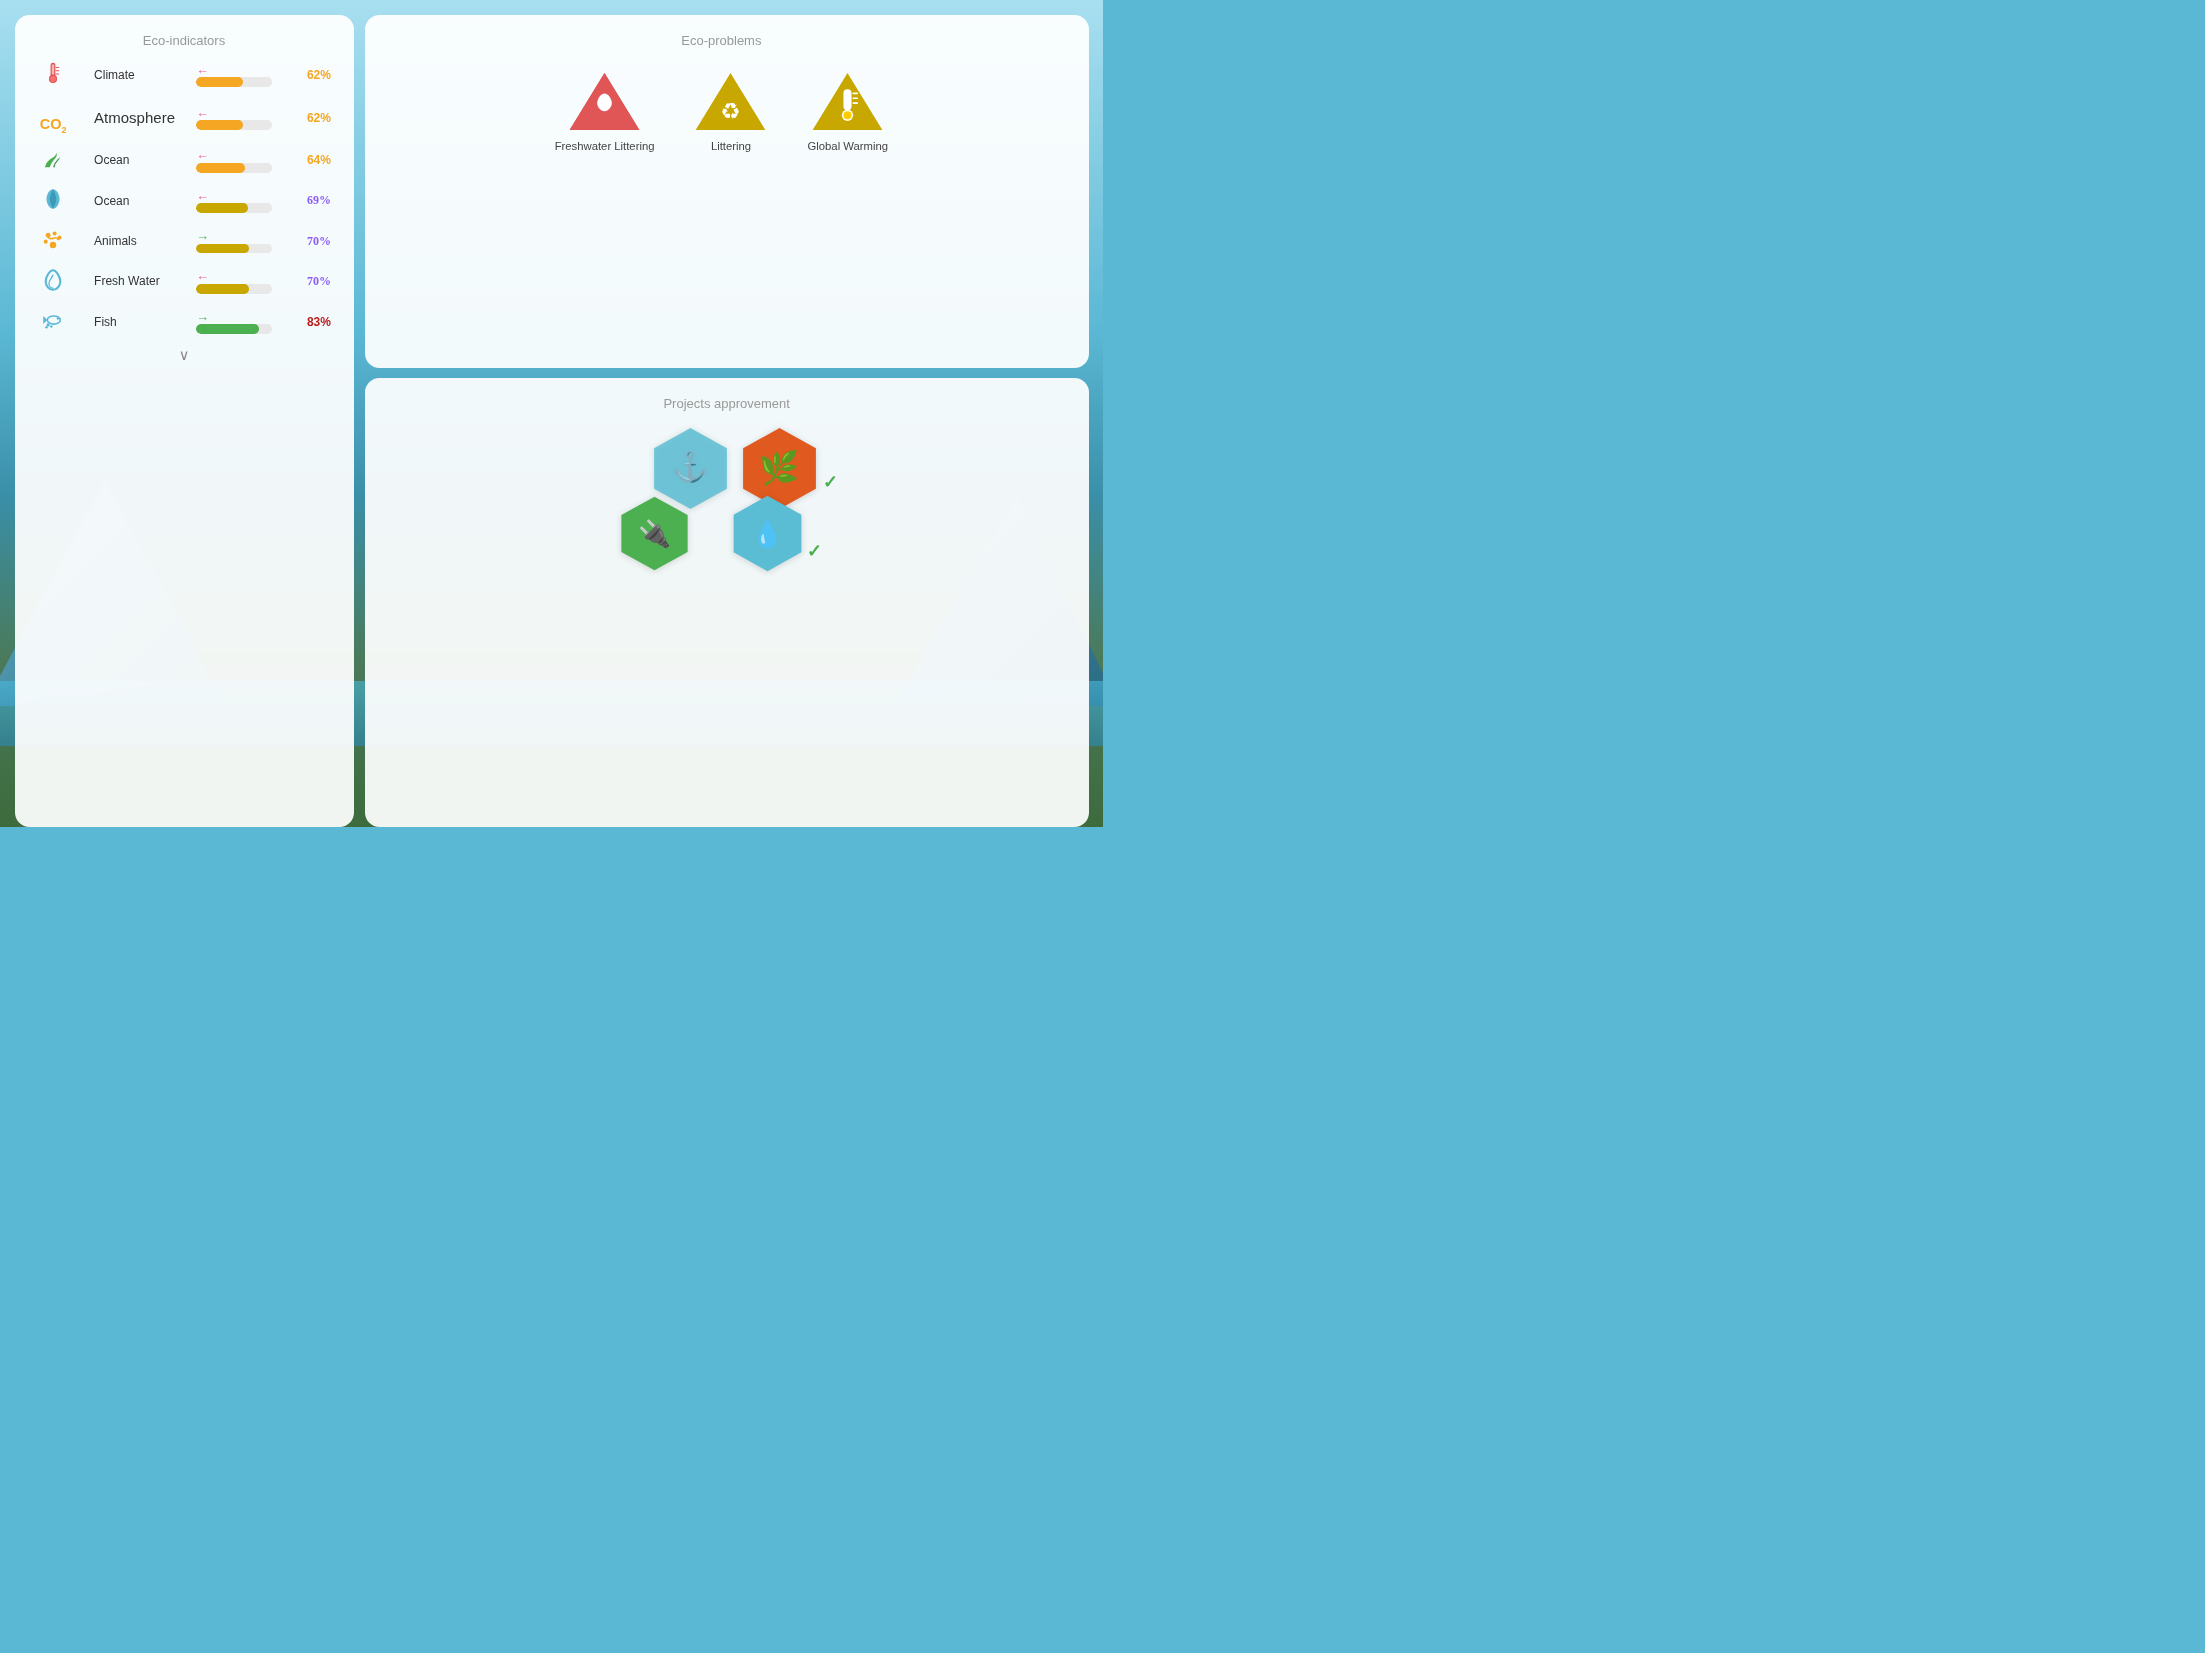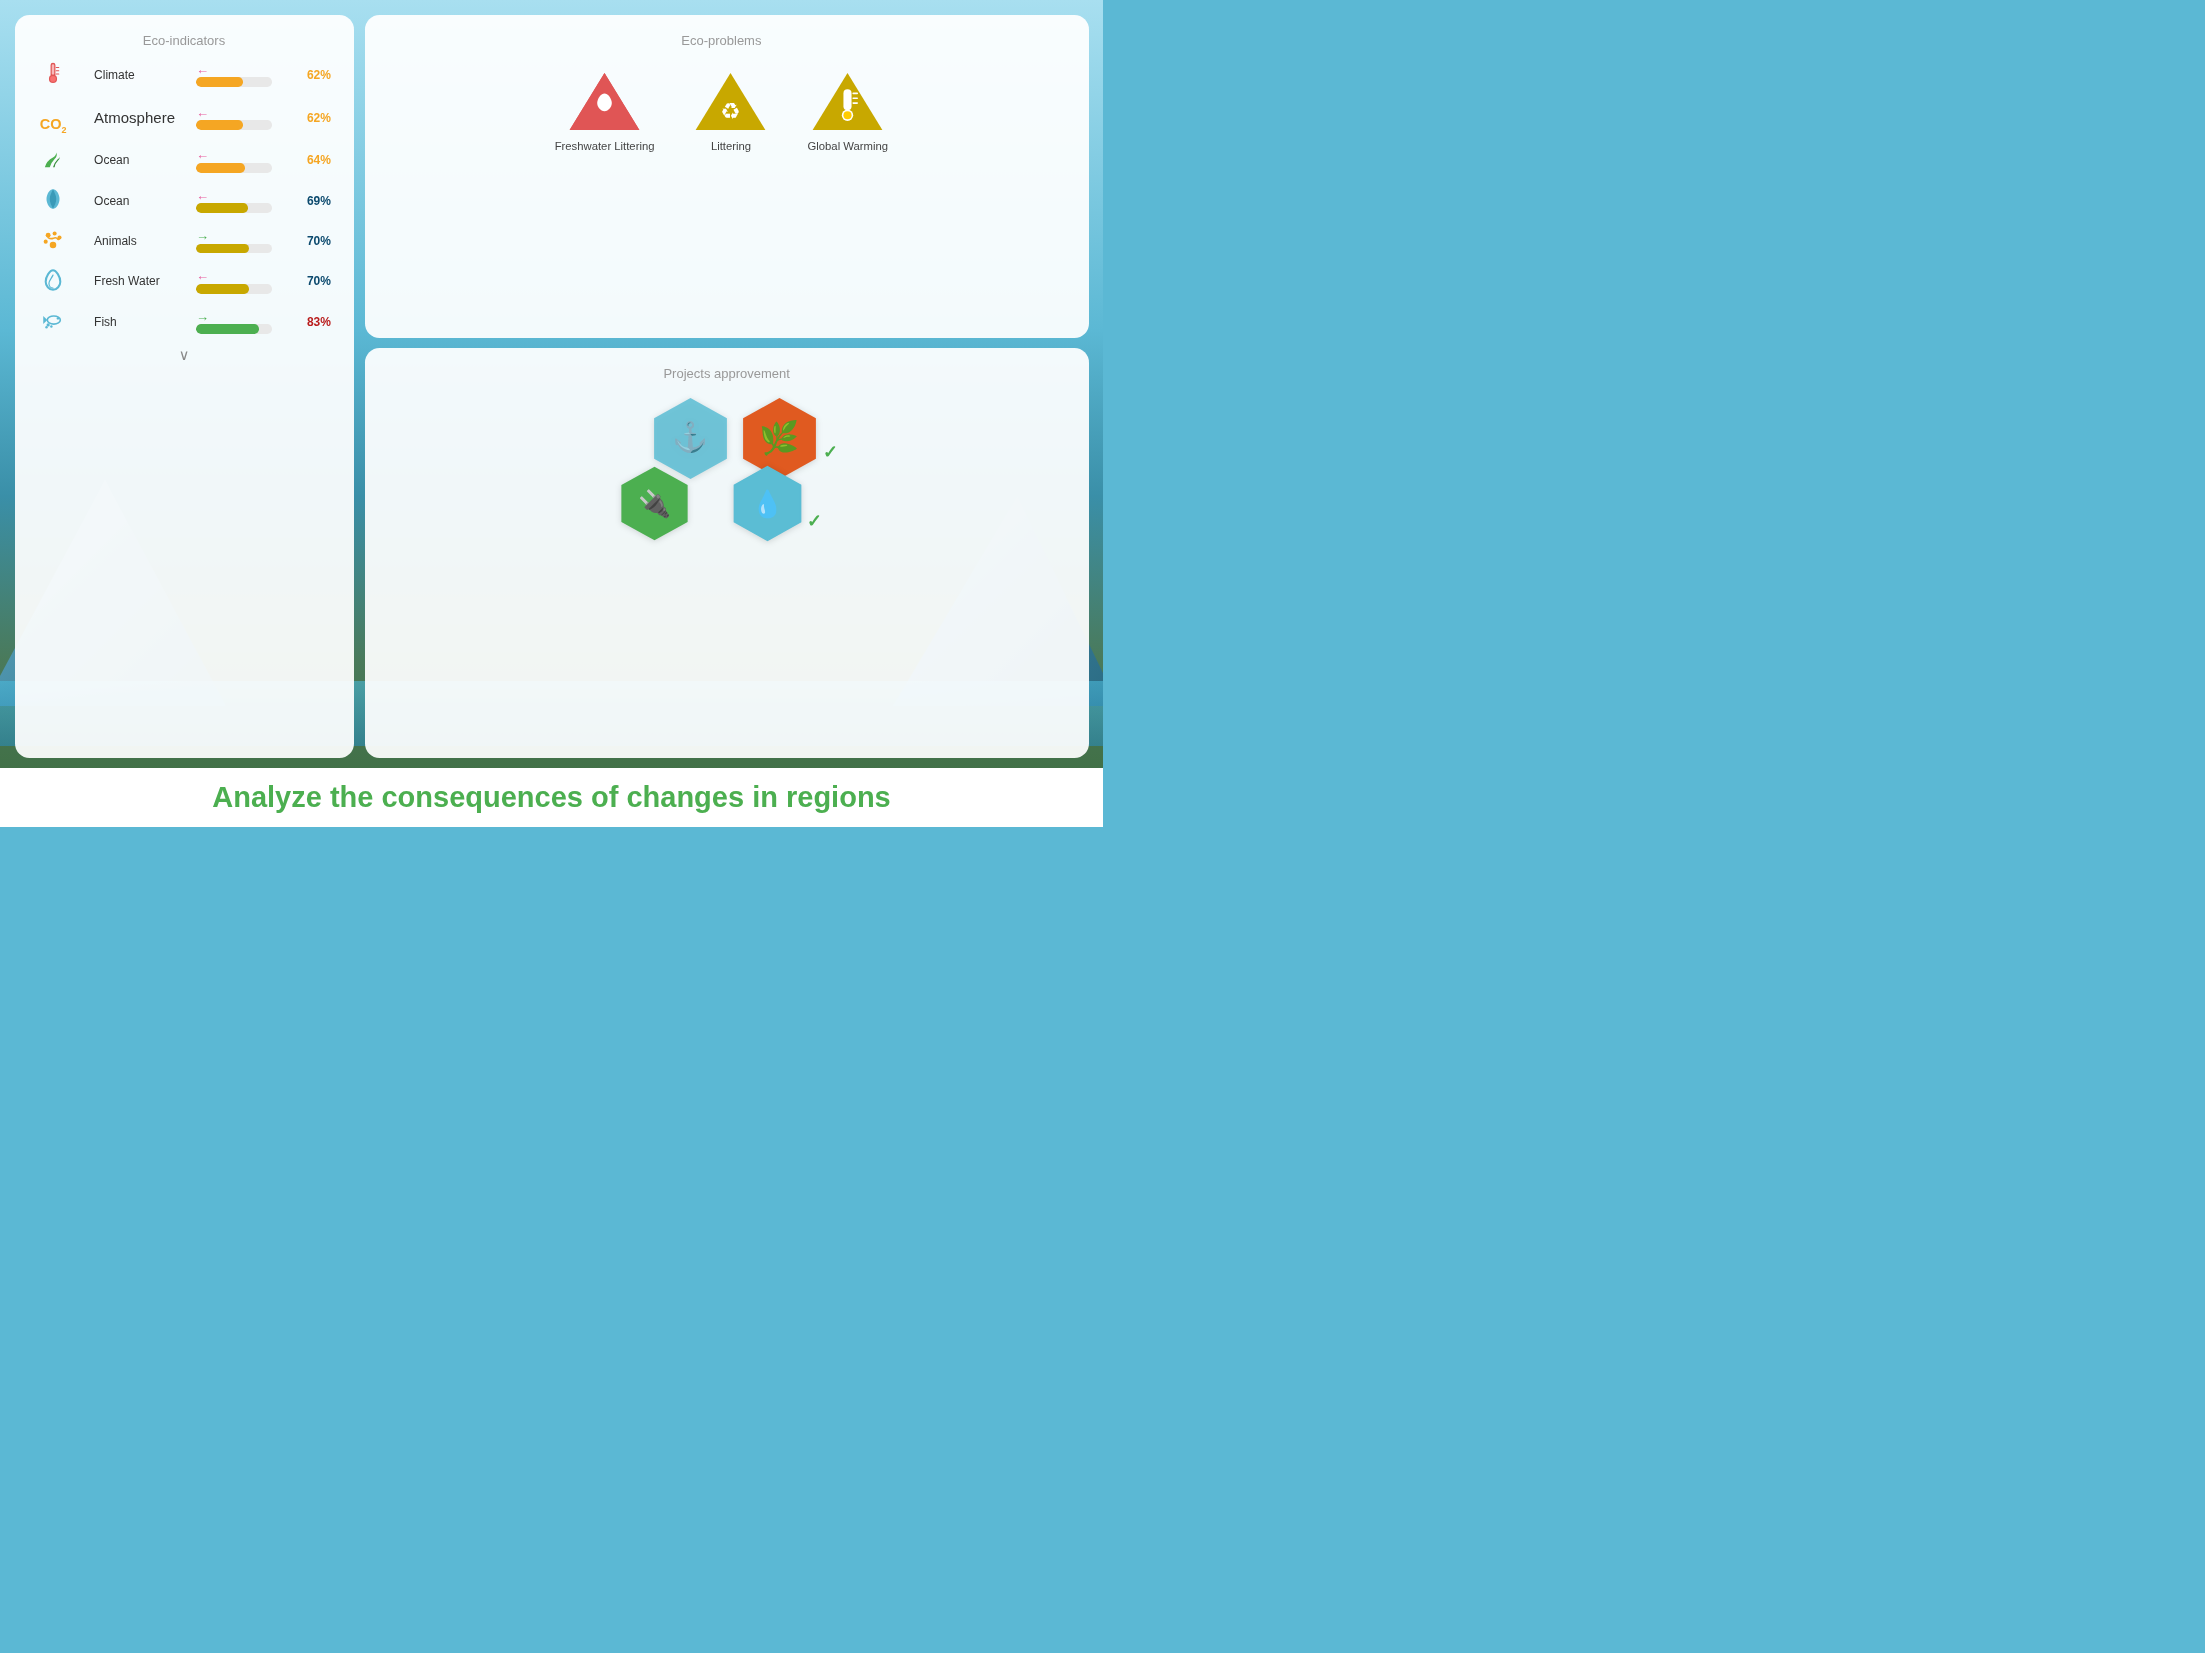--- a/index.html
+++ b/index.html
@@ -140,21 +140,21 @@
     .bar-green { background: #4caf50; }
 
     .indicator-pct {
       width: 34px;
       text-align: right;
       font-size: 12px;
       font-weight: 600;
       color: #f5a623;
       flex-shrink: 0;
     }
-    .indicator-pct.gold { color: #0c4a6e; }
+    .indicator-pct.gold { color: #8b5cf6; font-family: Liberation Serif, serif; }
     .indicator-pct.green { color: #b91c1c; }
 
     .scroll-arrow {
       text-align: center;
       font-size: 14.5px;
       color: #888;
       margin-top: 3.2px;
     }
 
     
@@ -490,18 +490,15 @@
               <div class="hex-checkmark" style="right:-14.5px; bottom:12px;">✓</div>
             </div>
 
           </div>
         </div>
       </div>
 
     </div>
   </div>
 
-  <div class="bottom-bar">
-    <div class="bottom-text">Analyze the consequences of changes in regions</div>
-  </div>
 
 </div>
 
 
 </body></html>

